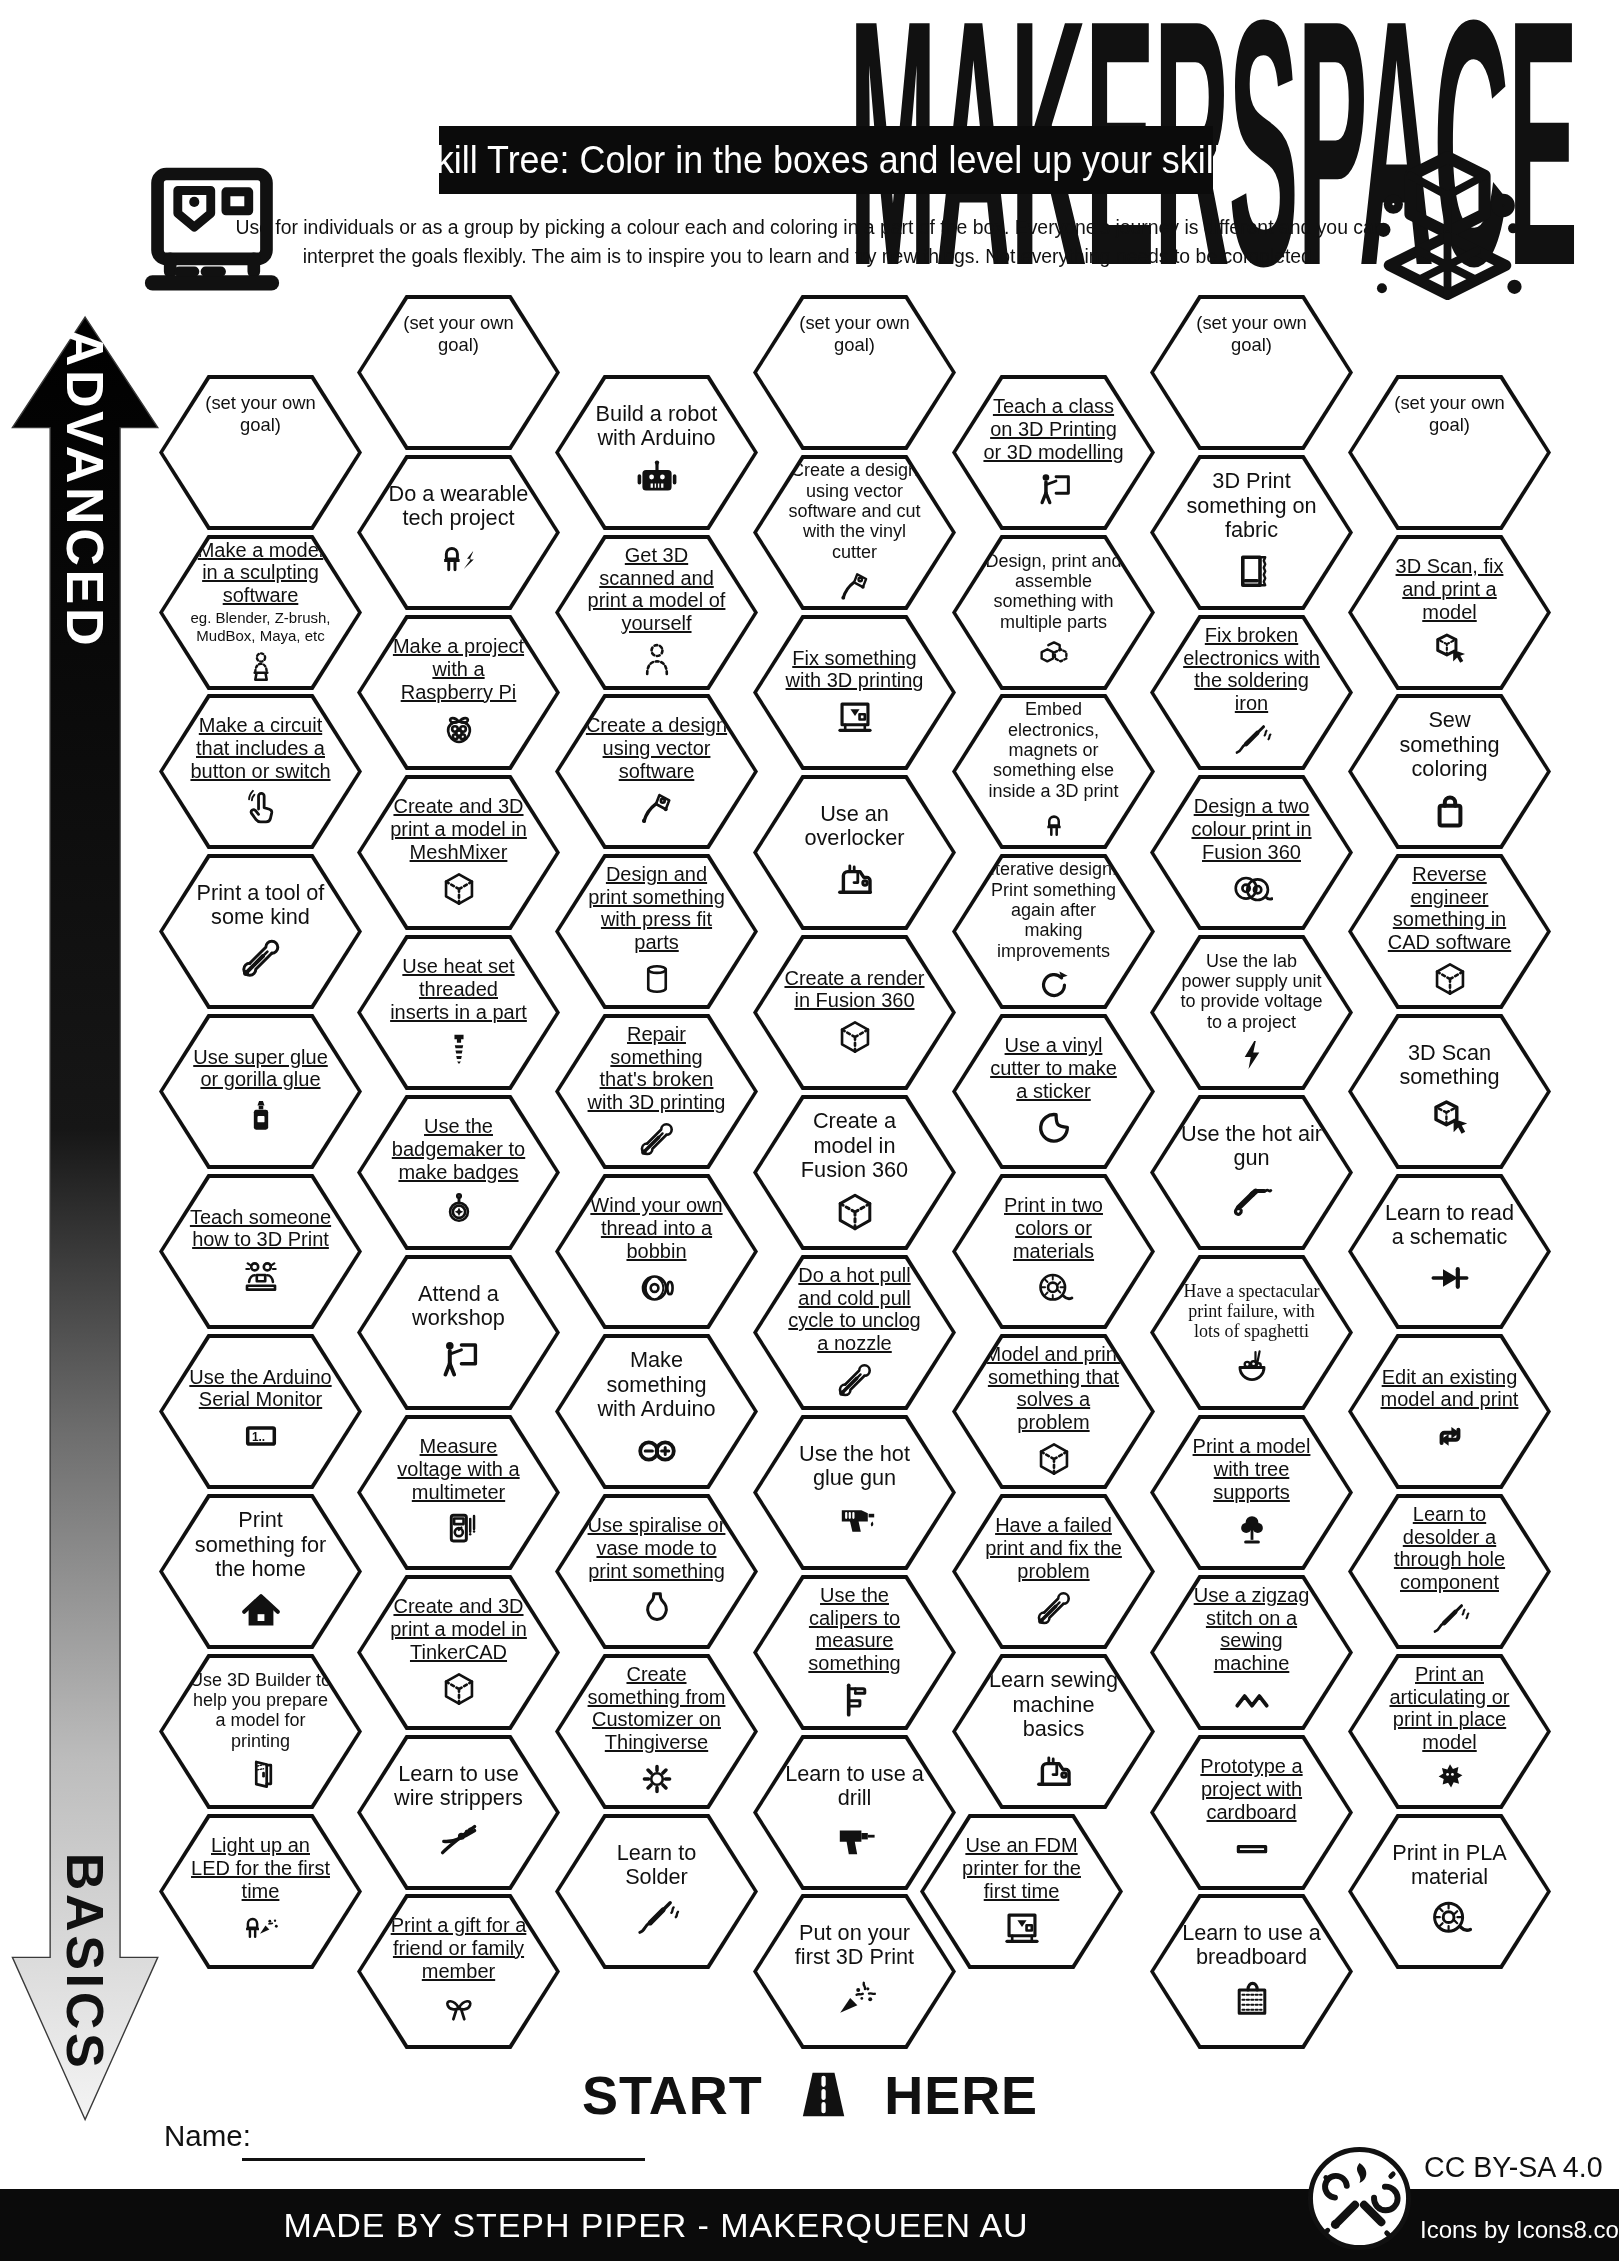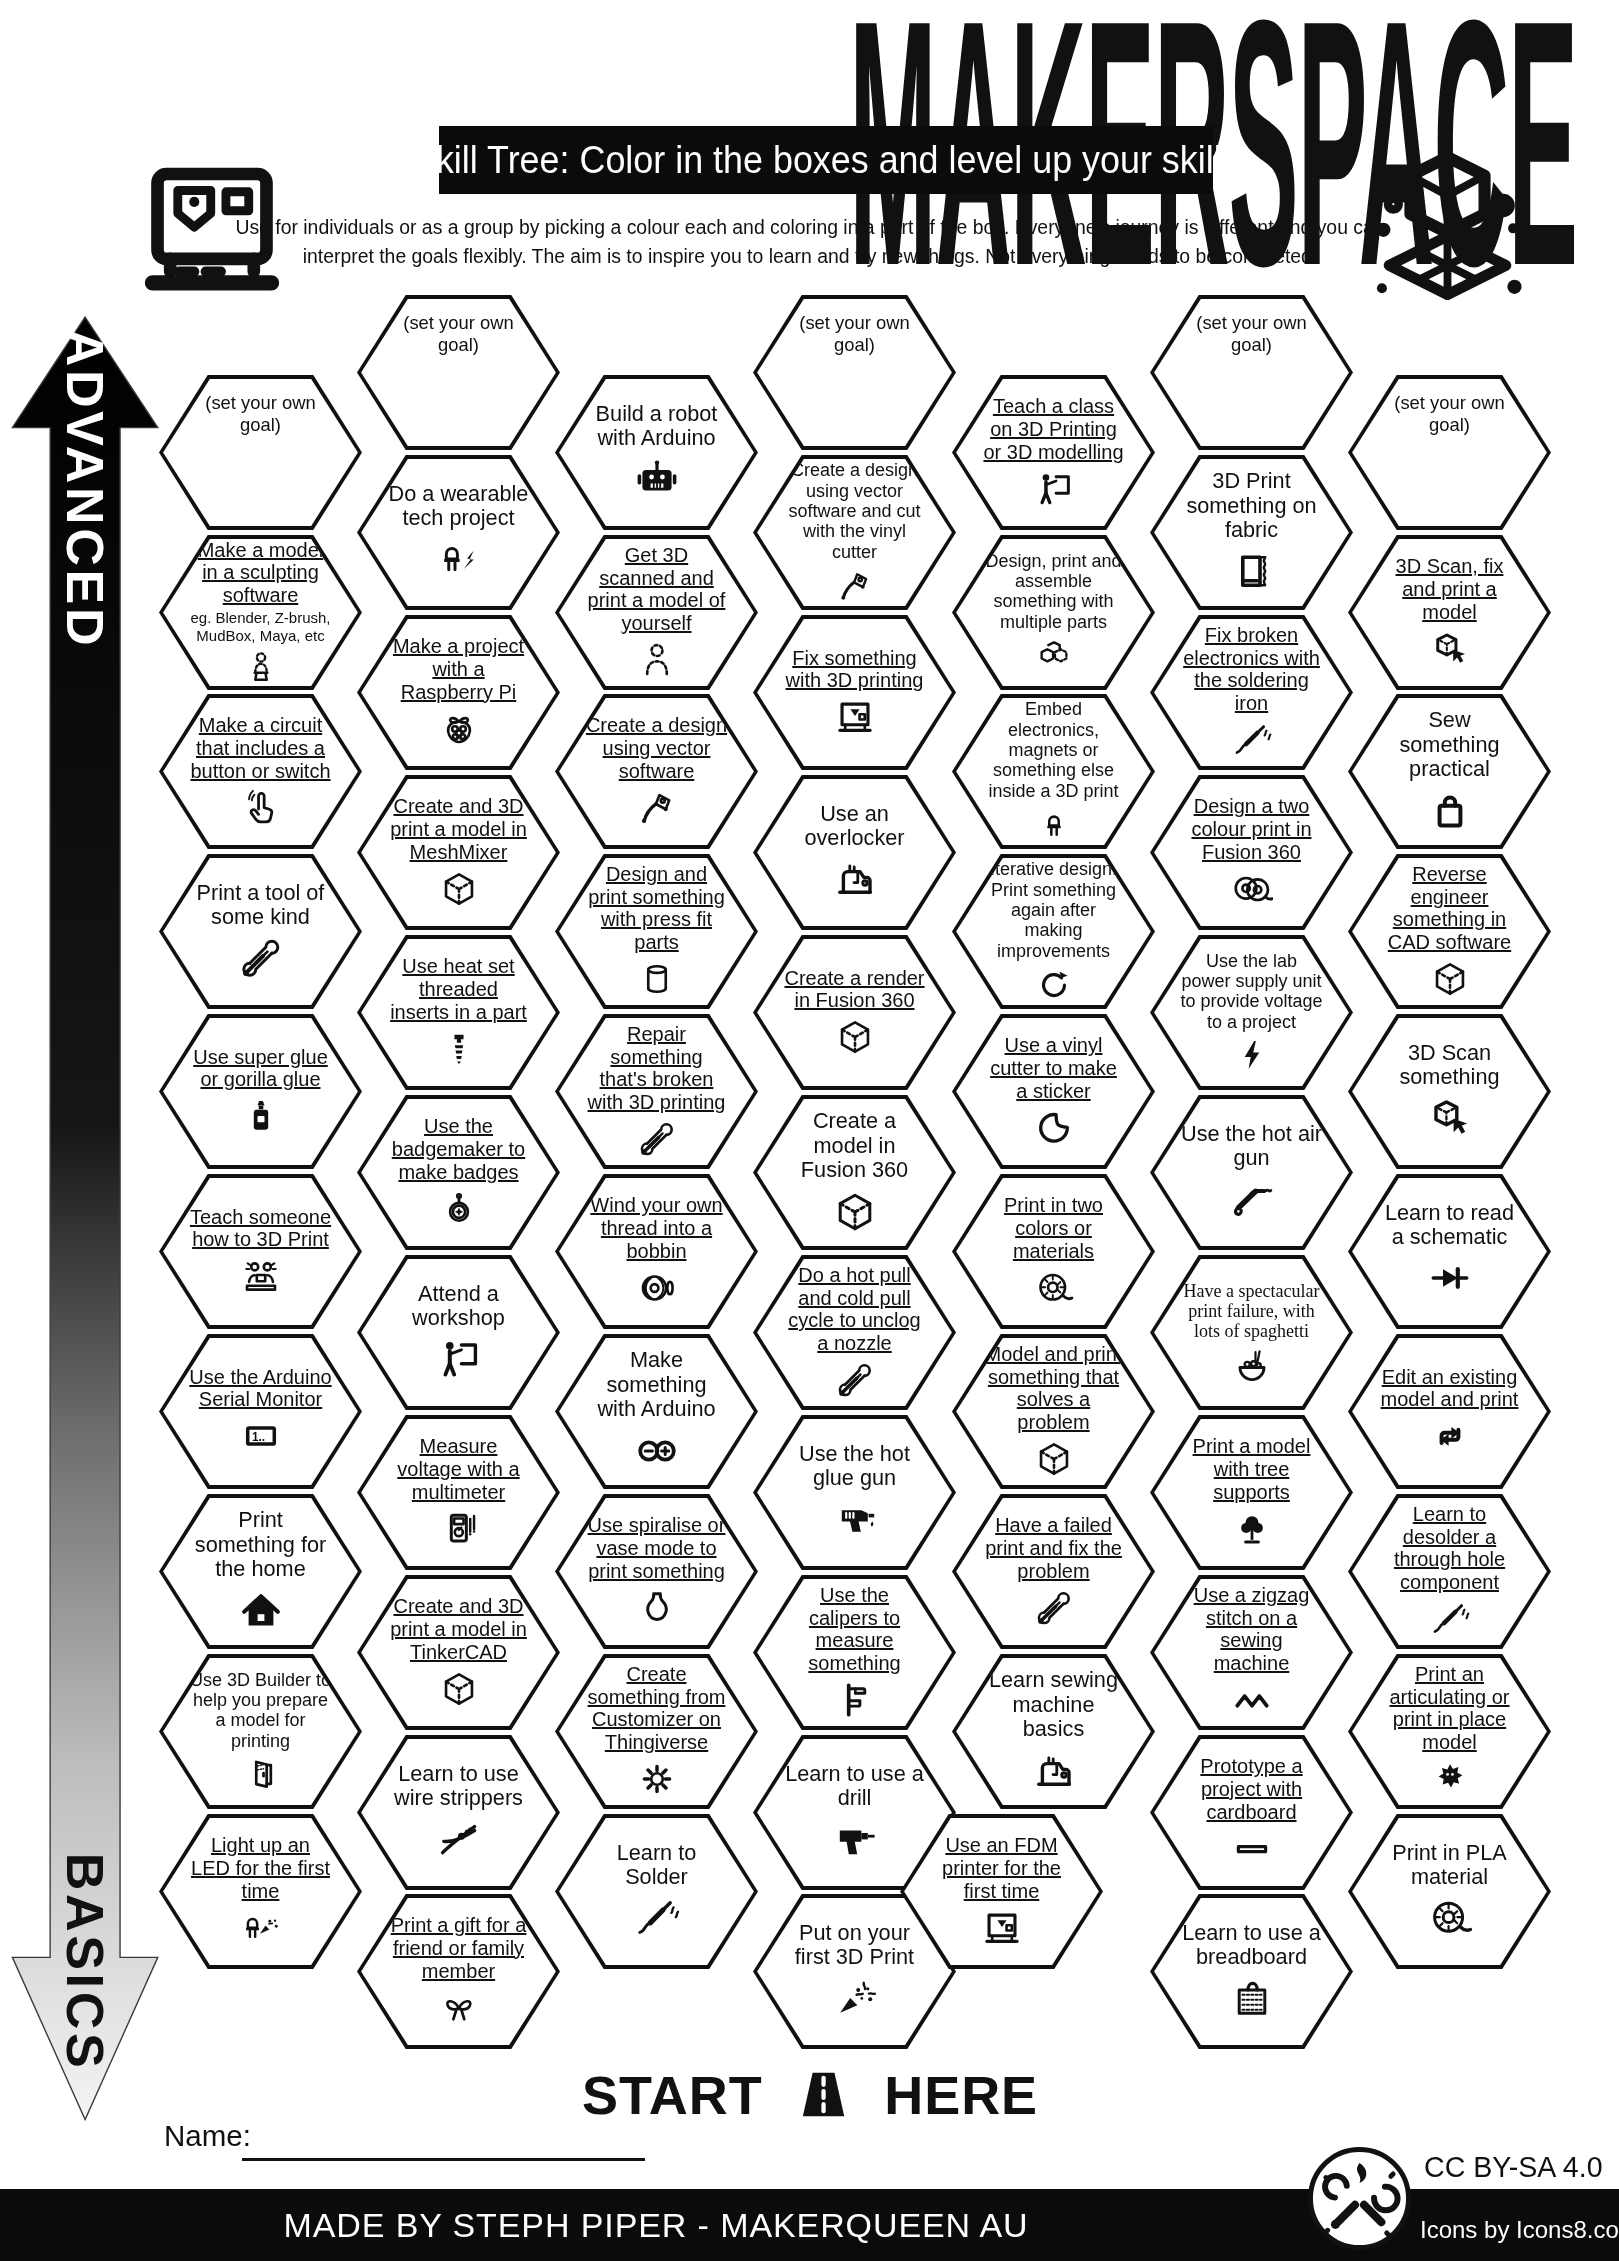--- a/index.html
+++ b/index.html
@@ -744,21 +744,21 @@
             <svg viewBox="0 0 24 24" fill="none" stroke="#111" stroke-width="1.5" stroke-linecap="round" stroke-linejoin="round">
               <path d="M4.4 18.6h15.2" stroke-width="1.7"></path>
               <path d="M6.2 18.6v-8.2a2.1 2.1 0 0 1 2.1-2.1h6.2l1.9 2.9h1.5a1.6 1.6 0 0 1 1.6 1.6v5.8" stroke-width="1.7"></path>
               <path d="M13.4 8.3v5.5M13.4 13.8h-1.9" stroke-width="1.4"></path>
               <path d="M9.4 8.3V5.4M11.6 8.3V6" stroke-width="1.4"></path>
               <circle cx="17" cy="14" r="1.1"></circle>
             </svg>
           </div>
         </div>
       </div>
-      <div class="hex s2" style="left: 900px; top: 1814px;">
+      <div class="hex s2" style="left: 920px; top: 1814px;">
         <div class="hex-inner">
           <div class="hex-label">Use an FDM printer for the first time</div>
           <div class="hex-icon">
             <svg viewBox="0 0 24 24" fill="none" stroke="#111" stroke-width="1.5" stroke-linecap="round" stroke-linejoin="round">
               <path d="M4.6 4.6h14.8v11.8H4.6Z" stroke-width="1.8"></path>
               <path d="M9.4 7.6h5.2l-2.6 3.8Z" fill="#111" stroke="none"></path>
               <path d="M14.6 10.4h3v3h-3Z"></path>
               <path d="M3.4 19.6h17.2" stroke-width="1.8"></path>
               <path d="M6.4 16.4v3.2M17.6 16.4v3.2"></path>
             </svg>
@@ -905,21 +905,21 @@
             <svg viewBox="0 0 24 24" fill="none" stroke="#111" stroke-width="1.5" stroke-linecap="round" stroke-linejoin="round">
               <path d="M5 6.6 10.2 4l5.2 2.6v6.2l-5.2 2.6L5 12.8Z" stroke-width="1.7"></path>
               <path d="M10.2 15.4V9.2M10.2 9.2 5 6.6M10.2 9.2l5.2-2.6" stroke-width="1.2" stroke-dasharray="1.4 1.4"></path>
               <path d="M13.8 12.4l6.8 2.4-2.7 1 1.7 3.1-1.8 1-1.7-3.1-2.3 2.3Z" fill="#111" stroke="none"></path>
             </svg>
           </div>
         </div>
       </div>
       <div class="hex" style="left: 1348px; top: 694px;">
         <div class="hex-inner">
-          <div class="hex-label">Sew something practical</div>
+          <div class="hex-label">Sew something coloring</div>
           <div class="hex-icon">
             <svg viewBox="0 0 24 24" fill="none" stroke="#111" stroke-width="1.5" stroke-linecap="round" stroke-linejoin="round">
               <rect x="6.8" y="9.4" width="10.4" height="9.8" rx="1" stroke-width="2"></rect>
               <path d="M9.4 9.4V7.8a2.6 2.6 0 0 1 5.2 0v1.6" stroke-width="2"></path>
             </svg>
           </div>
         </div>
       </div>
       <div class="hex s2" style="left: 1348px; top: 854px;">
         <div class="hex-inner">

